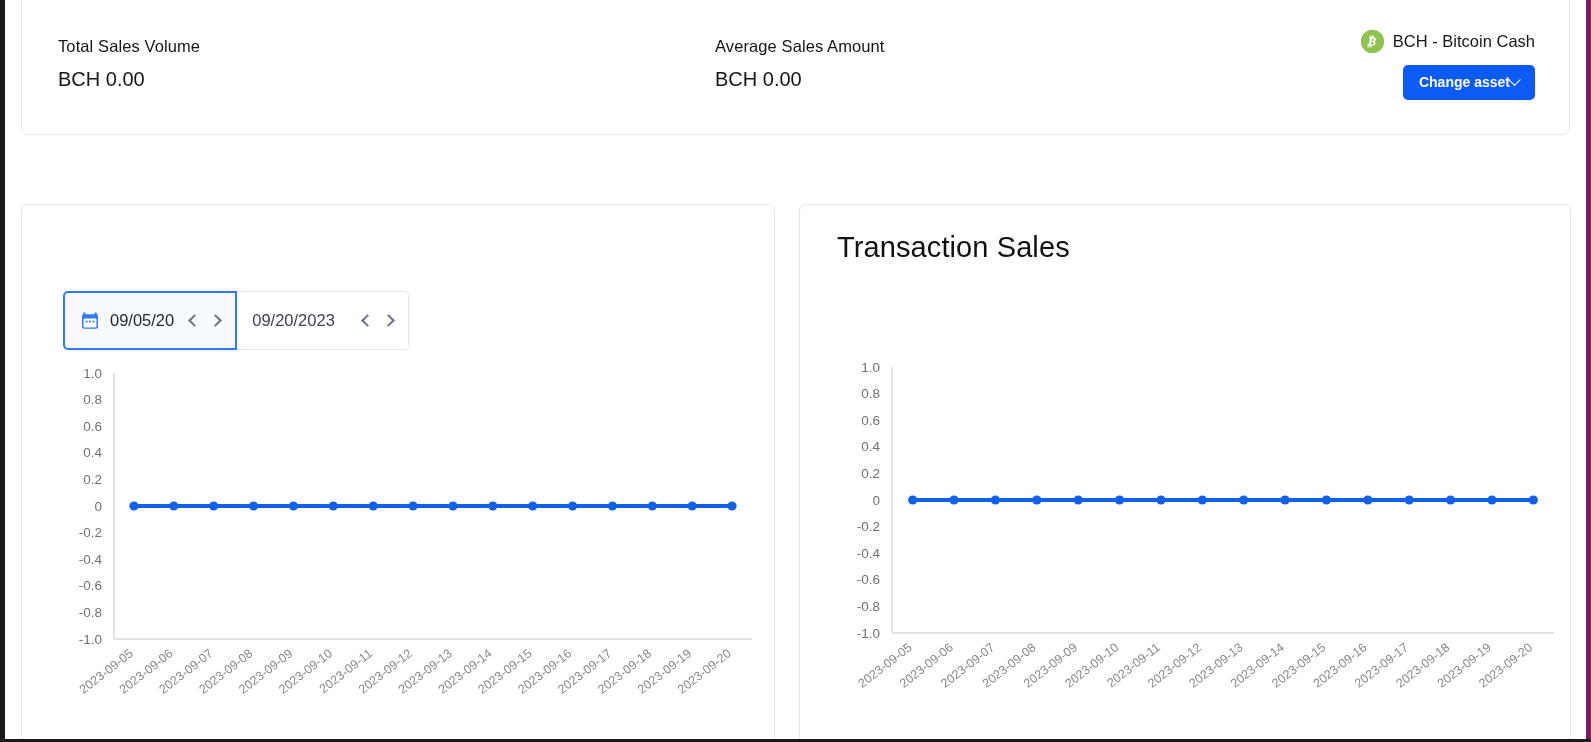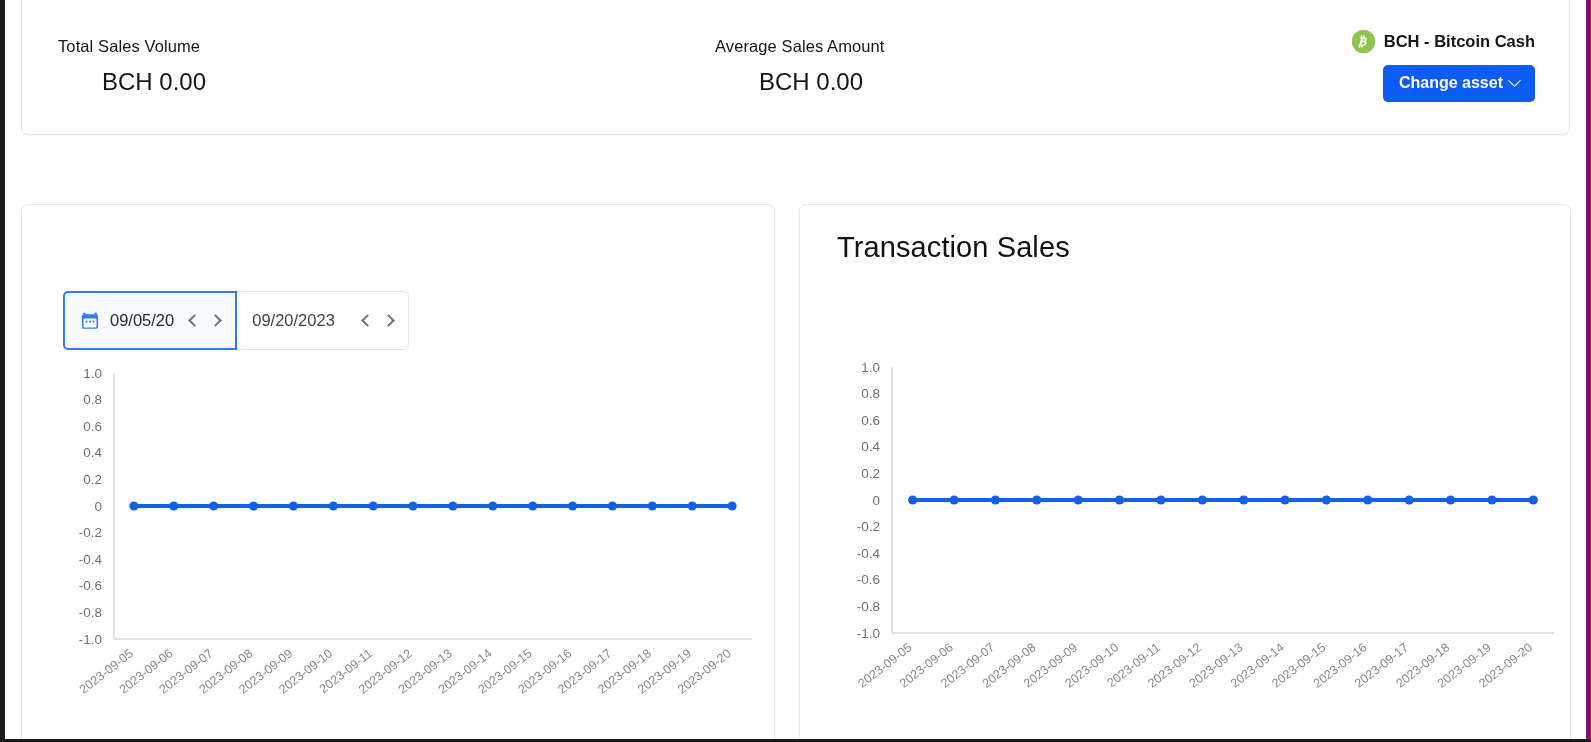--- a/index.html
+++ b/index.html
@@ -39,25 +39,24 @@
   .stat { position: absolute; }
   .stat-label {
     font-size: 16.5px;
     color: #15161a;
     font-weight: 400;
     letter-spacing: 0.1px;
     white-space: nowrap;
   }
   .stat-value {
     margin-top: 12px;
-    font-size: 24px;
+    font-size: 20px;
     color: #15161a;
     font-weight: 400;
     white-space: nowrap;
-    margin-left: 44px;
   }
   #stat-total { left: 36px; top: 44px; }
   #stat-average { left: 693px; top: 44px; }
 
   .asset-block {
     position: absolute;
     right: 34px; top: 37px;
     text-align: right;
   }
   .asset-row {
@@ -73,34 +72,32 @@
     display: flex;
     align-items: center;
     justify-content: center;
     flex: 0 0 auto;
   }
   .asset-icon svg { display: block; }
   .asset-name {
     font-size: 16.5px;
     color: #15161a;
     white-space: nowrap;
-    font-weight: bold;
   }
   .change-asset-btn {
     margin-top: 12px;
     display: inline-flex;
     align-items: center;
-    gap: 7px;
     background: #0d5bf5;
     color: #ffffff;
     border: none;
     border-radius: 5px;
     padding: 10px 16px 11px 16px;
     font-family: "Liberation Sans", sans-serif;
-    font-size: 16px;
+    font-size: 14px;
     font-weight: 700;
     cursor: pointer;
     line-height: 1;
     white-space: nowrap;
   }
   .chev-down {
     display: inline-block;
     width: 9px; height: 9px;
     border-right: 1.9px solid #ffffff;
     border-bottom: 1.9px solid #ffffff;

